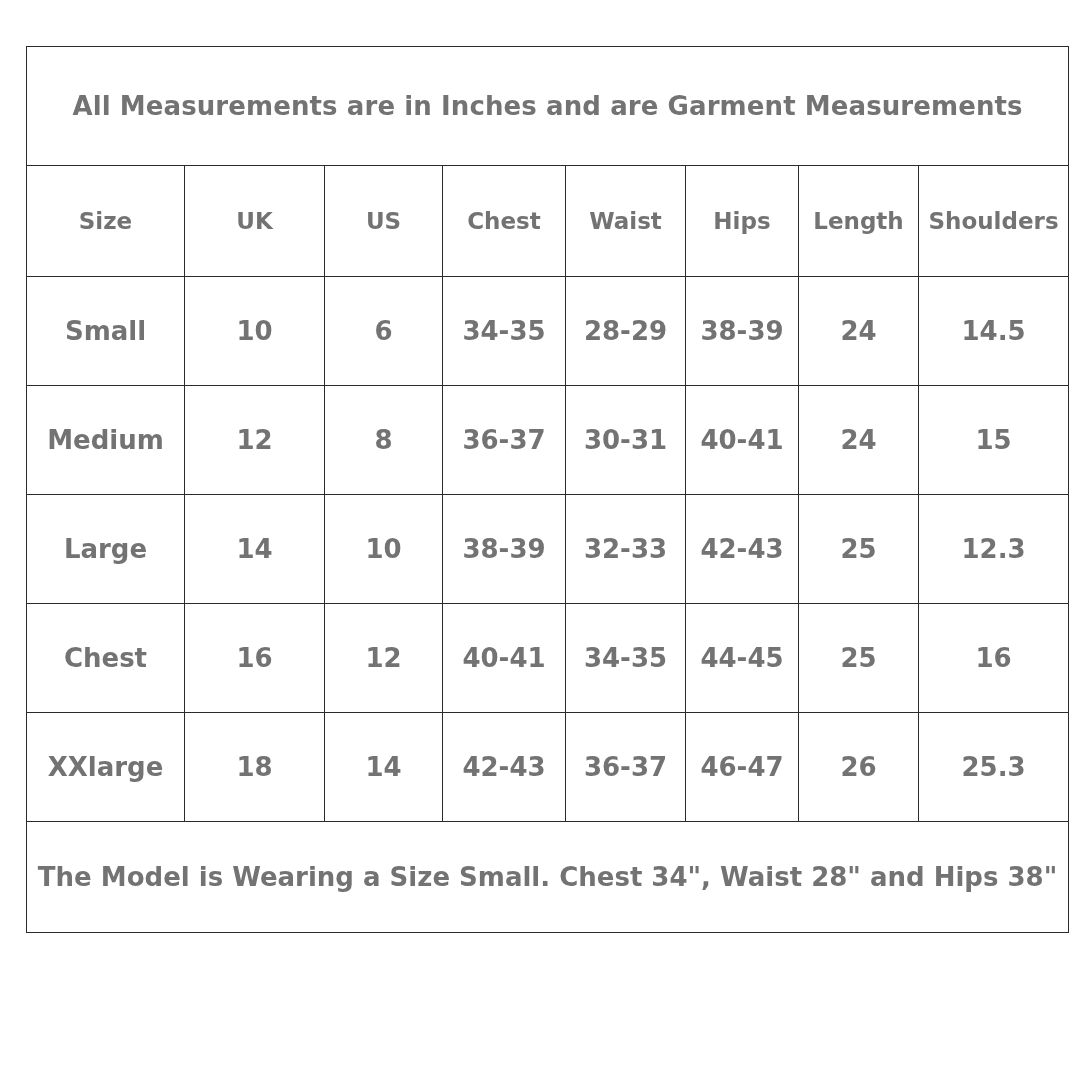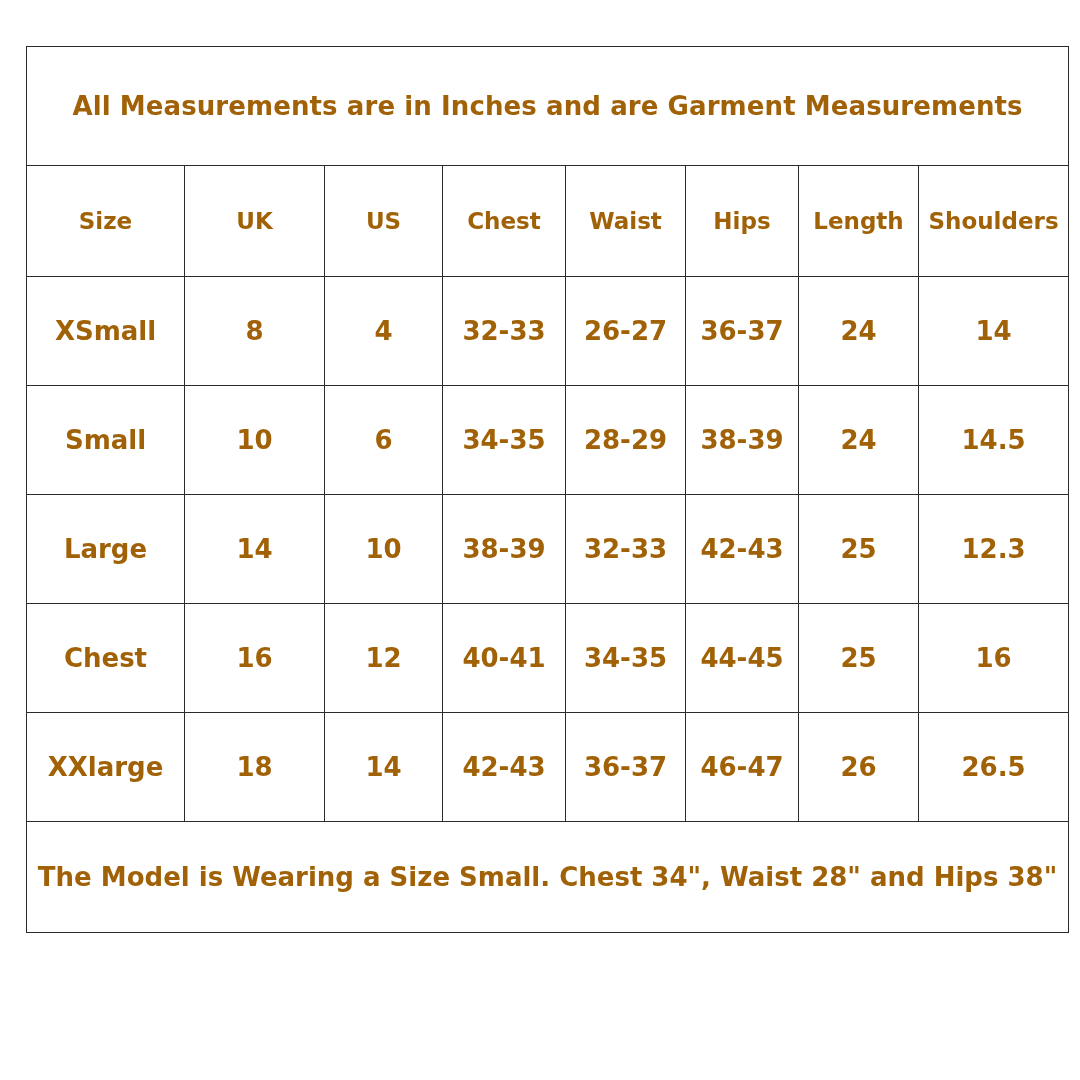--- a/index.html
+++ b/index.html
@@ -27,21 +27,21 @@
     table-layout: fixed;
     width: 1028px;
     border: 1.5px solid #2b2b2b;
   }
   .size-table td,
   .size-table th {
     border: 1.5px solid #2b2b2b;
     text-align: center;
     vertical-align: middle;
     font-weight: bold;
-    color: #a16207;
+    color: #737373;
     padding: 0;
   }
   .caption-row td {
     height: 118px;
     font-size: 26px;
     letter-spacing: 0.1px;
   }
   .header-row th {
     height: 110px;
     font-size: 23px;
@@ -87,42 +87,42 @@
         <th>Size</th>
         <th>UK</th>
         <th>US</th>
         <th>Chest</th>
         <th>Waist</th>
         <th>Hips</th>
         <th>Length</th>
         <th>Shoulders</th>
       </tr>
 
-      <tr class="data-row">
-        <td>XSmall</td>
-        <td>8</td>
-        <td>4</td>
-        <td>32-33</td>
-        <td>26-27</td>
-        <td>36-37</td>
-        <td>24</td>
-        <td>14</td>
-      </tr>
 
       <tr class="data-row">
         <td>Small</td>
         <td>10</td>
         <td>6</td>
         <td>34-35</td>
         <td>28-29</td>
         <td>38-39</td>
         <td>24</td>
         <td>14.5</td>
       </tr>
 
+      <tr class="data-row">
+        <td>Medium</td>
+        <td>12</td>
+        <td>8</td>
+        <td>36-37</td>
+        <td>30-31</td>
+        <td>40-41</td>
+        <td>24</td>
+        <td>15</td>
+      </tr>
 
       <tr class="data-row">
         <td>Large</td>
         <td>14</td>
         <td>10</td>
         <td>38-39</td>
         <td>32-33</td>
         <td>42-43</td>
         <td>25</td>
         <td>12.3</td>
@@ -140,21 +140,21 @@
       </tr>
 
       <tr class="data-row">
         <td>XXlarge</td>
         <td>18</td>
         <td>14</td>
         <td>42-43</td>
         <td>36-37</td>
         <td>46-47</td>
         <td>26</td>
-        <td>26.5</td>
+        <td>25.3</td>
       </tr>
 
       <tr class="footer-row">
         <td colspan="8">The Model is Wearing  a Size Small. Chest 34", Waist 28" and Hips 38"</td>
       </tr>
     </tbody>
   </table>
 </div>
 
 </body></html>

